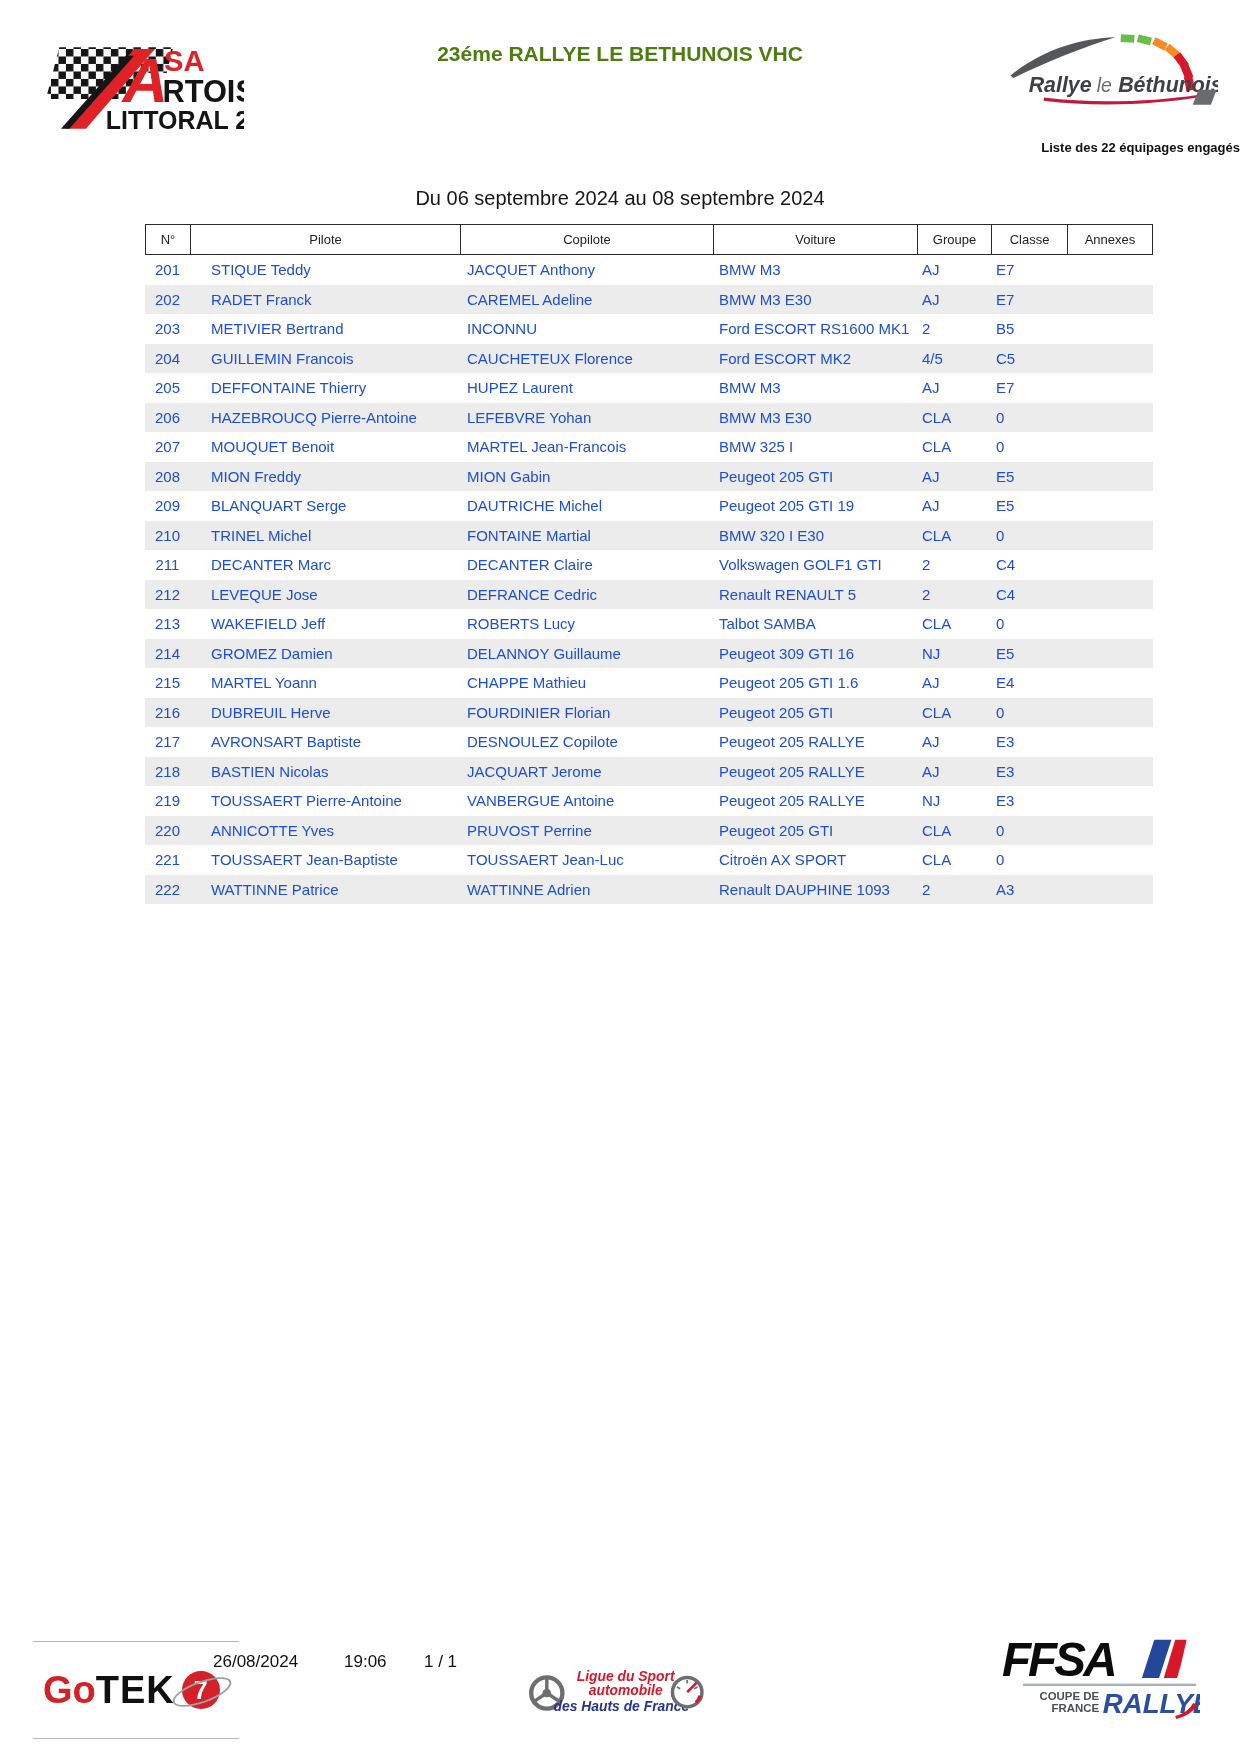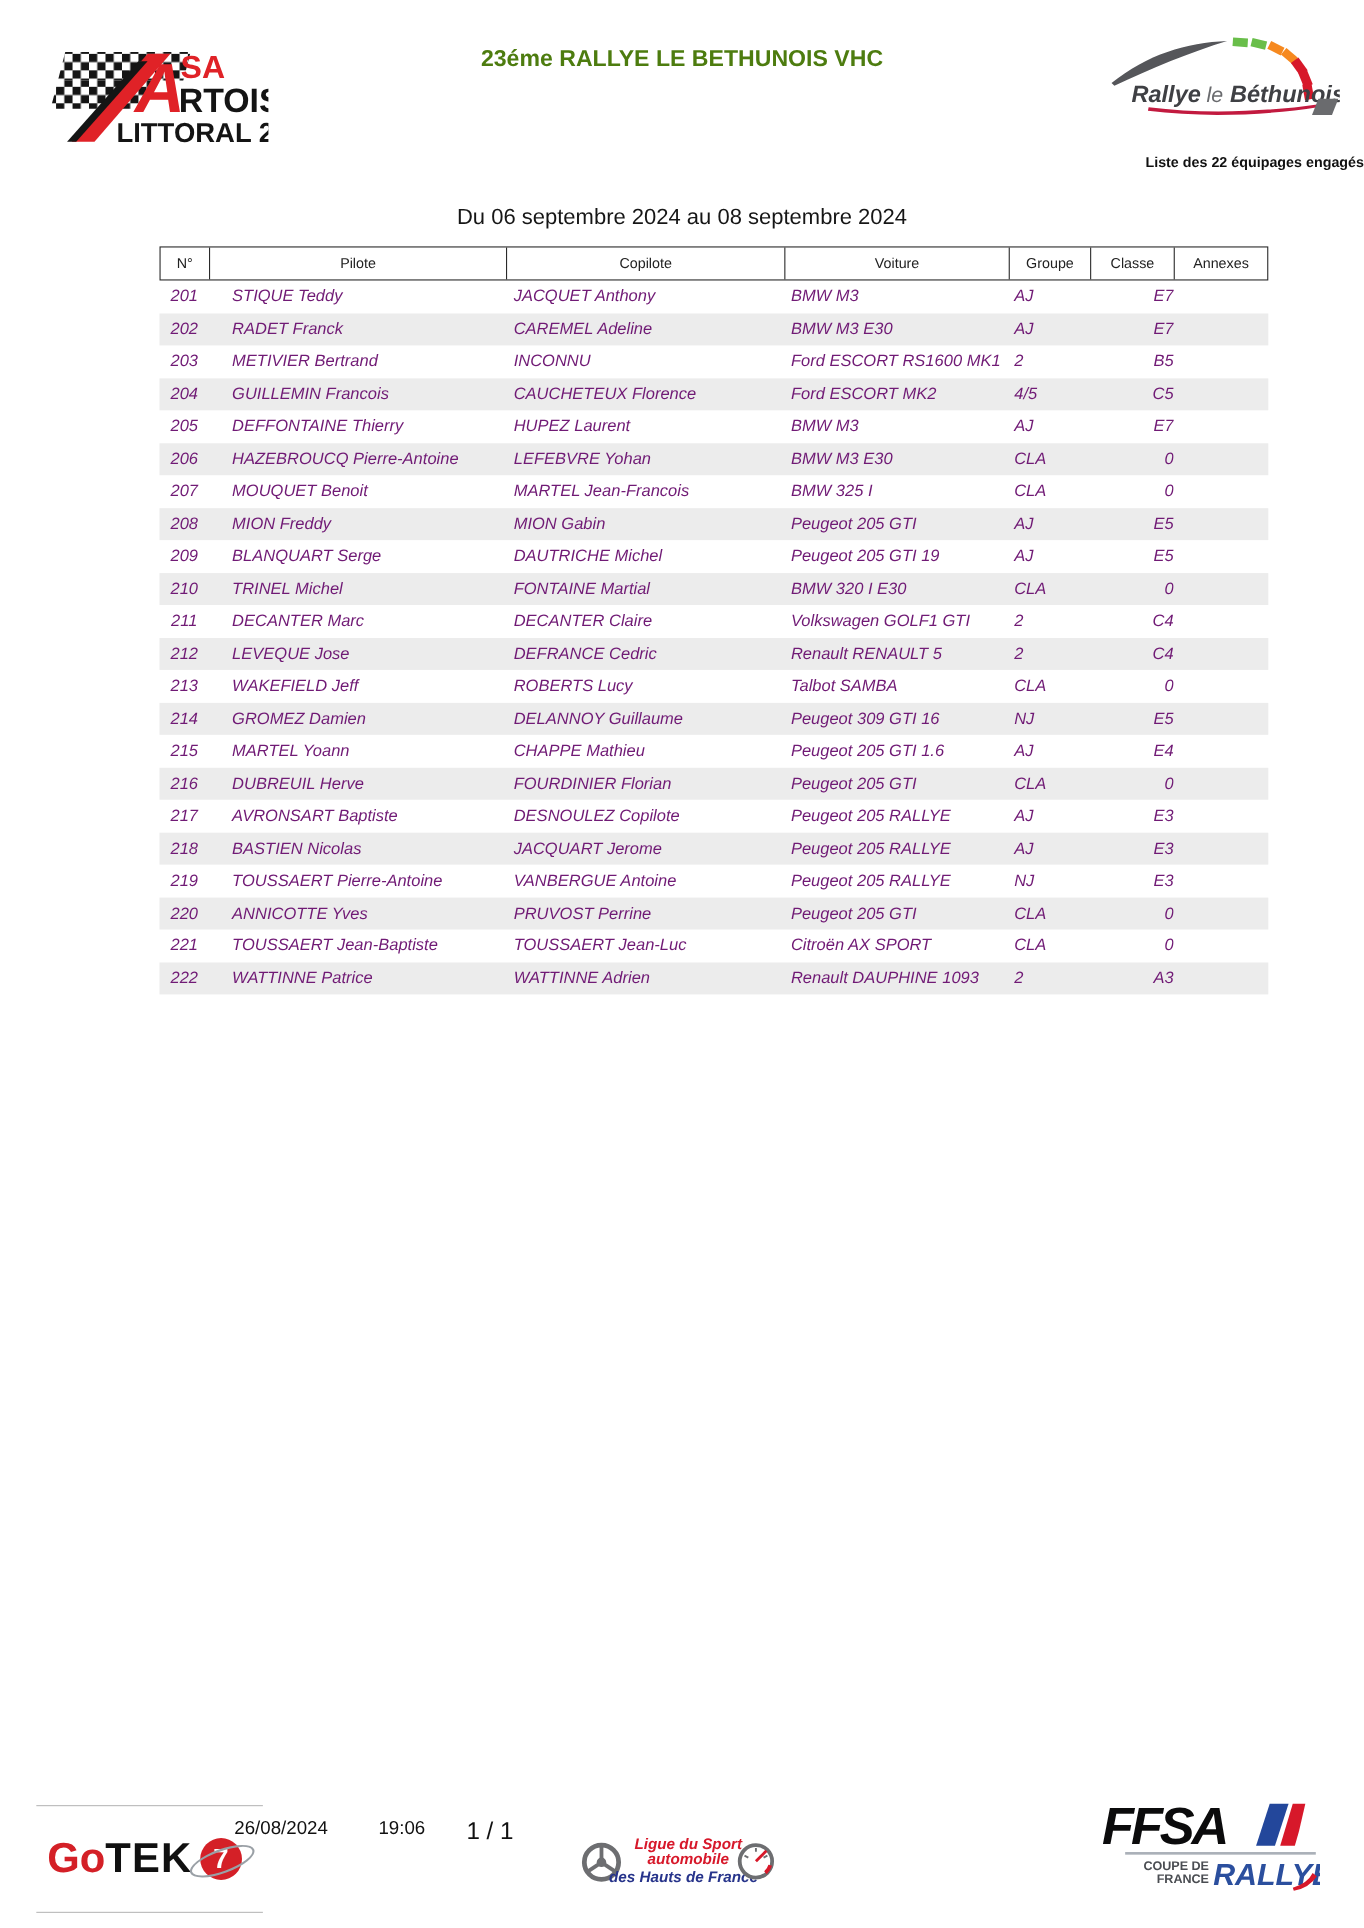--- a/index.html
+++ b/index.html
@@ -14,47 +14,47 @@
   #main-title{left:0;right:0;top:42px;text-align:center;font-size:21px;font-weight:bold;color:#4d7c0f;}
   #bethunois-logo{left:1004px;top:22px;width:214px;height:92px;}
   #subtitle{left:0;right:0;top:140px;text-align:right;font-size:13px;font-weight:bold;color:#111;}
   #daterange{left:0;right:0;top:187px;text-align:center;font-size:20px;color:#161616;}
 
   
   #entry-table{left:145px;top:224px;width:1008px;}
   .hrow{display:flex;border:1px solid #2a2a2a;height:31px;box-sizing:border-box;background:#fff;}
   .hcell{border-right:1px solid #2a2a2a;box-sizing:border-box;display:flex;align-items:center;justify-content:center;font-size:13px;color:#222;}
   .hcell:last-child{border-right:none;}
-  .trow{display:flex;height:29.5px;align-items:center;font-size:15px;color:#701a75;font-style:italic;}
+  .trow{display:flex;height:29.5px;align-items:center;font-size:15px;color:#1d4ed8;}
   .trow.alt{background:#ececec;}
   .tcell{white-space:nowrap;overflow:hidden;box-sizing:border-box;}
   .c0{width:45px;}
   .c1{width:270px;}
   .c2{width:253px;}
   .c3{width:204px;}
   .c4{width:74px;}
   .c5{width:76px;}
   .c6{flex:1;}
   .trow .c0{text-align:center;}
   .trow .c1{padding-left:21px;}
   .trow .c2{padding-left:7px;}
   .trow .c3{padding-left:6px;}
   .trow .c4{padding-left:5px;}
-  .trow .c5{padding-left:5px;text-align:right;}
+  .trow .c5{padding-left:5px;}
 
   
   #gotek-box{left:33px;top:1641px;width:206px;height:98px;border-top:1px solid #b9b9b9;border-bottom:1px solid #b9b9b9;display:flex;align-items:center;padding-left:10px;box-sizing:border-box;}
   .gotek-go{font-size:38px;font-weight:bold;color:#d42027;}
   .gotek-tek{font-size:38px;font-weight:bold;color:#101010;letter-spacing:1px;}
   .gotek-orb{position:relative;width:48px;height:46px;margin-left:3px;}
   .gotek-ellipse{position:absolute;left:-7px;top:14px;width:58px;height:18px;border:2px solid #9aa0a6;border-radius:50%;transform:rotate(-20deg);}
   .gotek-circle{position:absolute;left:4px;top:4px;width:38px;height:38px;background:#d42027;border-radius:50%;color:#fff;font-weight:bold;font-size:25px;display:flex;align-items:center;justify-content:center;}
   #footer-date{left:213px;top:1652px;font-size:17px;color:#111;}
   #footer-time{left:344px;top:1652px;font-size:17px;color:#111;}
-  #footer-page{left:424px;top:1652px;font-size:22px;color:#111;}
+  #footer-page{left:424px;top:1652px;font-size:17px;color:#111;}
   #ligue-logo{left:526px;top:1666px;width:182px;height:54px;}
   #ffsa-logo{left:1000px;top:1635px;width:200px;height:84px;}
 
   svg text{font-family:"Liberation Sans",sans-serif;}
 </style>
 </head>
 <body>
 
 <div class="abs" id="asa-logo">
   <svg width="208" height="104" viewBox="0 0 250 125">

